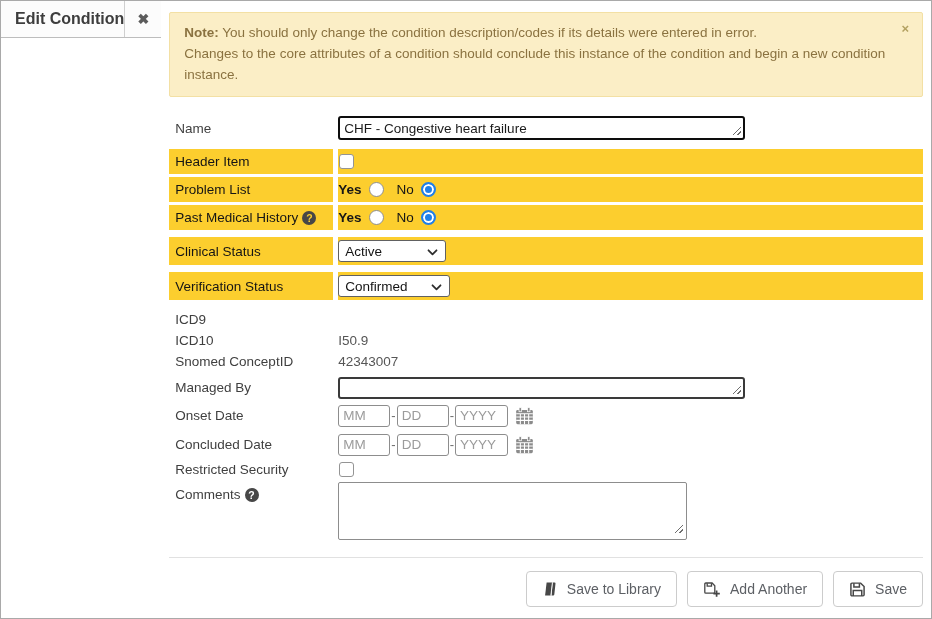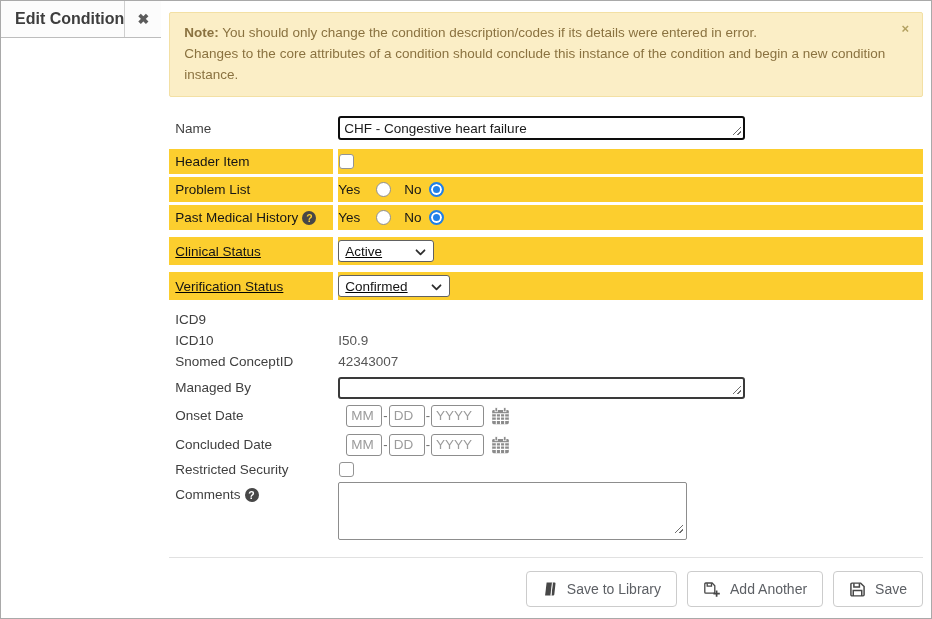--- a/index.html
+++ b/index.html
@@ -63,21 +63,21 @@
   }
   .row .ctl {
     flex:1; margin-left:5px;
     display:flex; align-items:center;
     align-self:stretch;
   }
   .row.yellow { margin-bottom:3px;border-radius:7px; }
   .row.yellow .lbl, .row.yellow .ctl { background:#fcce2e; }
   .row.yellow .lbl { color:#151515; }
   .h25 { height:25px; }
-  .h28 { height:28px;text-decoration:underline; }
+  .h28 { height:28px; }
   .h21 { height:21px; }
 
   .row-name { margin-bottom:8px; height:26px; }
   .txt-focus {
     width:407px; height:24px;
     border:2px solid #0d0d0d; border-radius:3px;
     font-family:"Liberation Sans",sans-serif;
     font-size:13.5px; color:#1b1b1b;
     padding:0 4px; outline:none; background:#fff;
   }
@@ -102,43 +102,43 @@
   }
   .radio {
     width:15px; height:15px; border-radius:50%;
     border:1px solid #8f8f8f; background:#fff; cursor:pointer;
   }
   .radio.checked {
     border:2px solid #2080e8; background:#2080e8;
     box-shadow:inset 0 0 0 2px #fff;
   }
   .yn { font-size:13.5px; color:#161616; }
-  .yn-gap1 { margin:0 16px 0 0; }
+  .yn-gap1 { margin:0 7px 0 0;font-weight:bold; }
   .yn-gap2 { margin:0 7px 0 13px; }
   
   .select {
     background:#fff; border:1px solid #616161; border-radius:3px;
     height:22px; display:inline-flex; align-items:center;
     justify-content:space-between;
     padding:0 7px 0 6px; font-size:13.5px; color:#131313;
     cursor:pointer;
   }
-  .sel-clinical { width:96px; }
+  .sel-clinical { width:108px; }
   .sel-verification { width:112px; }
   
   .val { font-size:13.5px; color:#565656; }
   
-  .row-date { height:29px;gap:8px; }
+  .row-date { height:29px; }
   .dinput {
     height:22px; border:1px solid #8d8d8d; border-radius:3px;
     font-family:"Liberation Sans",sans-serif;
     font-size:13.5px; color:#1b1b1b; padding:0 4px; outline:none;
   }
   .dinput::placeholder { color:#9b9b9b; opacity:1; }
-  .d-mm,.d-dd { width:36px; }
+  .d-mm,.d-dd { width:52px; }
   .d-yyyy { width:53px; }
   .dsep { color:#6b6b6b; font-size:13px; margin:0 1px; }
   .cal { margin-left:7px; cursor:pointer; line-height:0; }
   
   .help {
     width:14px; height:14px; border-radius:50%;
     background:#474747; color:#fff;
     font-size:10.5px; font-weight:bold;
     display:inline-flex; align-items:center; justify-content:center;
     flex:none; cursor:pointer;

